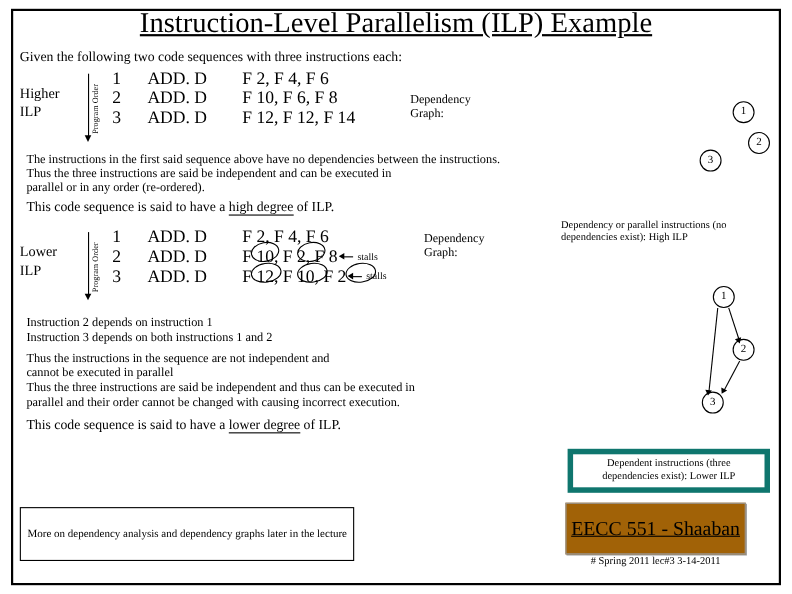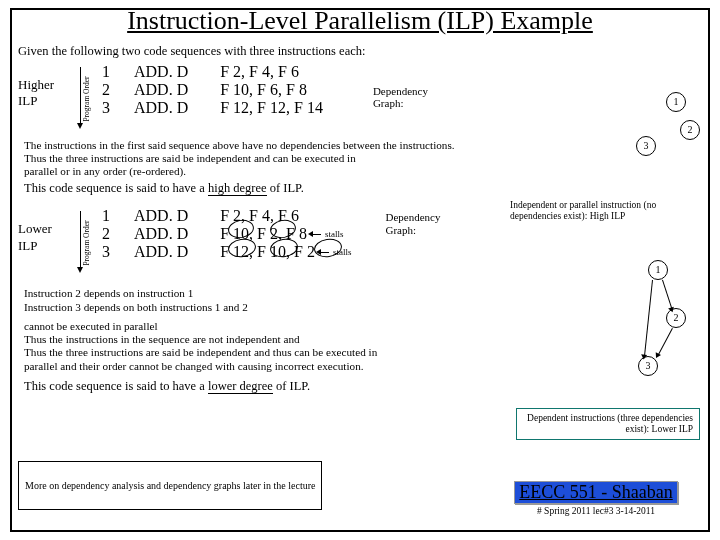--- a/index.html
+++ b/index.html
@@ -132,23 +132,23 @@
     font-size: 9.5px;
     line-height: 1.15;
   }
   .sidecap-lower {
     position: absolute;
     right: 20px;
     top: 408px;
     width: 184px;
     font-size: 9.5px;
     line-height: 1.15;
-    border: 1px solid #0f766e;
+    border: 5px solid #0f766e;
     padding: 4px 6px;
-    text-align: right;
+    text-align: center;
   }
   .graph-area {
     position: absolute;
     width: 86px;
     height: 70px;
   }
   .ga1 { right: 18px; top: 92px; }
   .ga2 { right: 26px; top: 260px; height: 120px; }
   .node {
     position: absolute;
@@ -186,22 +186,22 @@
     position: absolute;
     right: 12px;
     bottom: 24px;
     width: 224px;
     text-align: center;
   }
   .course-title {
     font-size: 18px;
     text-decoration: underline;
     border: 1px solid #999;
-    background: #1d4ed8;
-    padding: 0 4px;
+    background: #a16207;
+    padding: 12px 4px;
     display: inline-block;
     box-shadow: 1px 1px 0 #999;
   }
   .course-sub {
     font-size: 9.5px;
     padding-top: 2px;
   }
   .oval1 {
     position: absolute;
     border: 1px solid #000;
@@ -270,21 +270,21 @@
 
 <div class="body-block">
   <div>The instructions in the first said sequence above have no dependencies between the instructions.</div>
   <div>Thus the three instructions are said be independent and can be executed in</div>
   <div>parallel or in any order (re-ordered).</div>
   <div class="emph">
     <span>This code sequence is said to have a </span><span class="u">high degree</span><span> of ILP.</span>
   </div>
 </div>
 
-<div class="sidecap-right">Independent or parallel instruction (no dependencies exist): High ILP</div>
+<div class="sidecap-right">Dependency or parallel instructions (no dependencies exist): High ILP</div>
 
 <div class="seq-wrap" style="padding-top:12px">
   <div class="seq-row">
     <div class="ilp-label">
       <div>Lower</div>
       <div>ILP</div>
     </div>
     <div class="prog-order">
       <span class="vtext">Program  Order</span>
       <div class="arrowdown"></div>
@@ -330,22 +330,22 @@
   <div class="edge" style="left:64px;top:68px;height:30px;transform:rotate(28deg)"></div>
   <div class="edge" style="left:44px;top:20px;height:76px;transform:rotate(6deg)"></div>
 </div>
 
 <div class="body-block" style="padding-top:8px">
   <div>Instruction 2 depends on instruction 1</div>
   <div>Instruction 3 depends on both instructions 1 and 2</div>
 </div>
 
 <div class="body-block" style="padding-top:6px">
+  <div>Thus the instructions in the sequence are not independent and</div>
   <div>cannot be executed in parallel</div>
-  <div>Thus the instructions in the sequence are not independent and</div>
   <div>Thus the three instructions are said be independent and thus can be executed in</div>
   <div>parallel and their order cannot be changed with causing incorrect execution.</div>
   <div class="emph" style="padding-top:6px">
     <span>This code sequence is said to have a </span><span class="u">lower degree</span><span> of ILP.</span>
   </div>
 </div>
 
 <div class="sidecap-lower">Dependent instructions (three dependencies exist): Lower ILP</div>
 
 <div class="footer-note">More on dependency analysis and dependency graphs later in the lecture</div>

